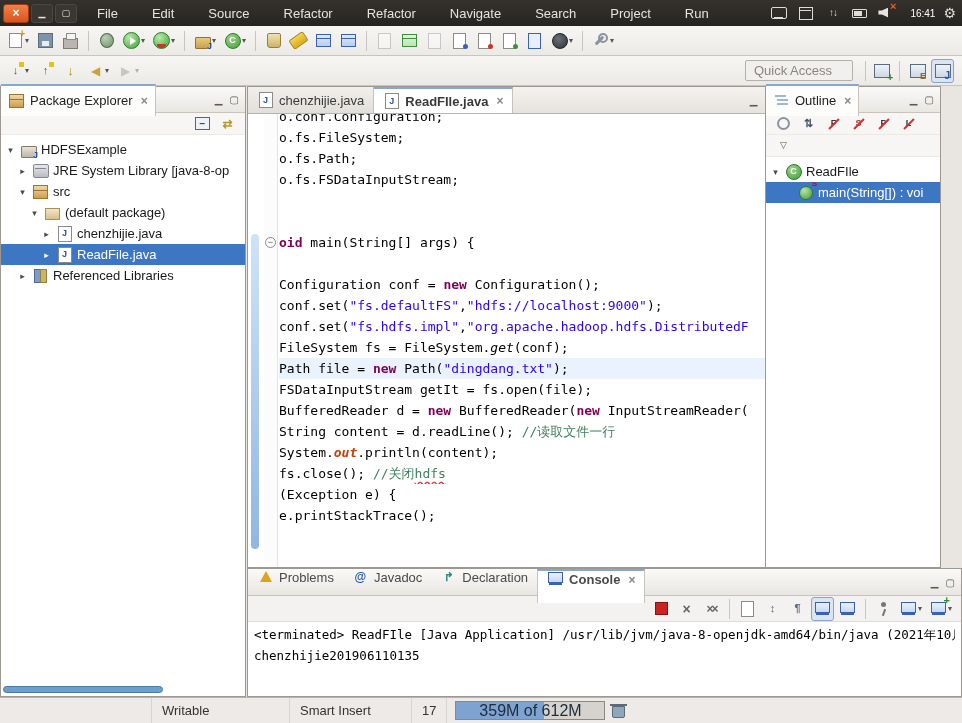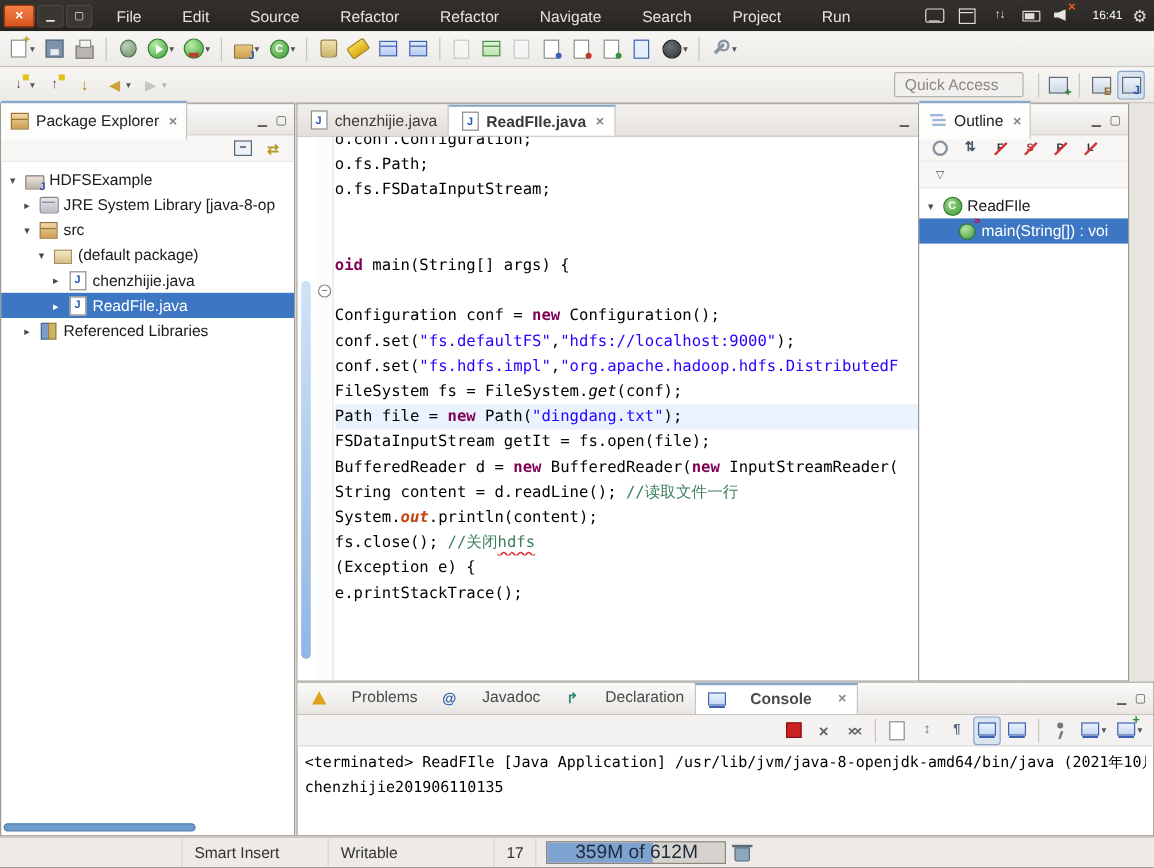--- a/index.html
+++ b/index.html
@@ -203,21 +203,21 @@
   .vsb{position:absolute;top:0;right:0;width:13px;bottom:0;background:#f1efec;border-left:1px solid #d9d5d0;}
   .vsb-thumb{position:absolute;top:2px;left:2px;right:2px;height:55%;background:#cfccc7;border-radius:5px;}
 
   
   .outline{left:765px;top:86px;width:176px;height:482px;}
 
   
   .console{left:247px;top:568px;width:715px;height:129px;}
   .chead{height:27px;display:flex;align-items:stretch;background:linear-gradient(#fafaf9,#e9e6e2);
          border-bottom:1px solid #c8c3bd;}
-  .vtab{display:flex;align-items:flex-start;gap:19px;padding:4px 9px;color:#4a4a4a;}
+  .vtab{display:flex;align-items:flex-end;gap:5px;padding:16px 9px;color:#4a4a4a;}
   .vtab.active{background:#fff;font-weight:bold;border:1px solid #c8c3bd;border-bottom:none;border-top:2px solid #87a7cd;}
   .ctools{height:26px;display:flex;align-items:center;justify-content:flex-end;gap:2px;padding:0 6px;
           background:#f4f2f0;border-bottom:1px solid #e0dcd7;}
   .cout{padding:2px 6px;font-family:"DejaVu Sans Mono",monospace;font-size:12.5px;}
   .conline{height:21px;line-height:21px;white-space:pre;overflow:hidden;color:#000;}
 
   
   .statusbar{position:absolute;left:0;top:697px;width:962px;height:26px;background:#edeae7;
              border-top:1px solid #b6b1ab;display:flex;align-items:center;color:#333;}
   .scell{height:100%;display:flex;align-items:center;padding:0 10px;border-right:1px solid #d8d4cf;}
@@ -470,20 +470,21 @@
         <span class="wbtn">▢</span>
       </div>
     </div>
     <div class="ebody">
       <div class="ruler-ann"></div>
       <div class="ruler-fold"></div>
       <div class="range-ind" style="top: 120px; height: 315px;"></div>
       <div class="fold-marker" style="top: 123px;">−</div>
       <div class="code-pane">
           <div class="cline"><span class="c-pl">o.conf.Configuration;</span></div>
+          <div class="cline"><span class="c-pl">o.fs.FileSystem;</span></div>
           <div class="cline"><span class="c-pl">o.fs.Path;</span></div>
           <div class="cline"><span class="c-pl">o.fs.FSDataInputStream;</span></div>
           <div class="cline"></div>
           <div class="cline"></div>
           <div class="cline"><span class="c-kw">oid</span><span class="c-pl"> main(String[] args) {</span></div>
           <div class="cline"></div>
           <div class="cline"><span class="c-pl">Configuration conf = </span><span class="c-kw">new</span><span class="c-pl"> Configuration();</span></div>
           <div class="cline"><span class="c-pl">conf.set(</span><span class="c-str">"fs.defaultFS"</span><span class="c-pl">,</span><span class="c-str">"hdfs://localhost:9000"</span><span class="c-pl">);</span></div>
           <div class="cline"><span class="c-pl">conf.set(</span><span class="c-str">"fs.hdfs.impl"</span><span class="c-pl">,</span><span class="c-str">"org.apache.hadoop.hdfs.DistributedF</span></div>
           <div class="cline"><span class="c-pl">FileSystem fs = FileSystem.</span><span class="c-stm">get</span><span class="c-pl">(conf);</span></div>
@@ -621,22 +622,22 @@
         </span>
       </div>
     <div class="cout">
         <div class="conline">&lt;terminated&gt; ReadFIle [Java Application] /usr/lib/jvm/java-8-openjdk-amd64/bin/java (2021年10月29日 </div>
         <div class="conline">chenzhijie201906110135</div>
       </div>
   </div>
 
   <div class="statusbar">
     <div class="scell blank"></div>
+    <div class="scell w1">Writable</div>
     <div class="scell w2">Smart Insert</div>
-    <div class="scell w1">Writable</div>
     <div class="scell">17</div>
     <div class="heap">
       <div class="heap-fill" style="width: 59%;"></div>
       <div class="heap-label">359M of 612M</div>
     </div>
     <span class="ic ic-trash trashbtn"></span>
   </div>
 
 </div>
 

